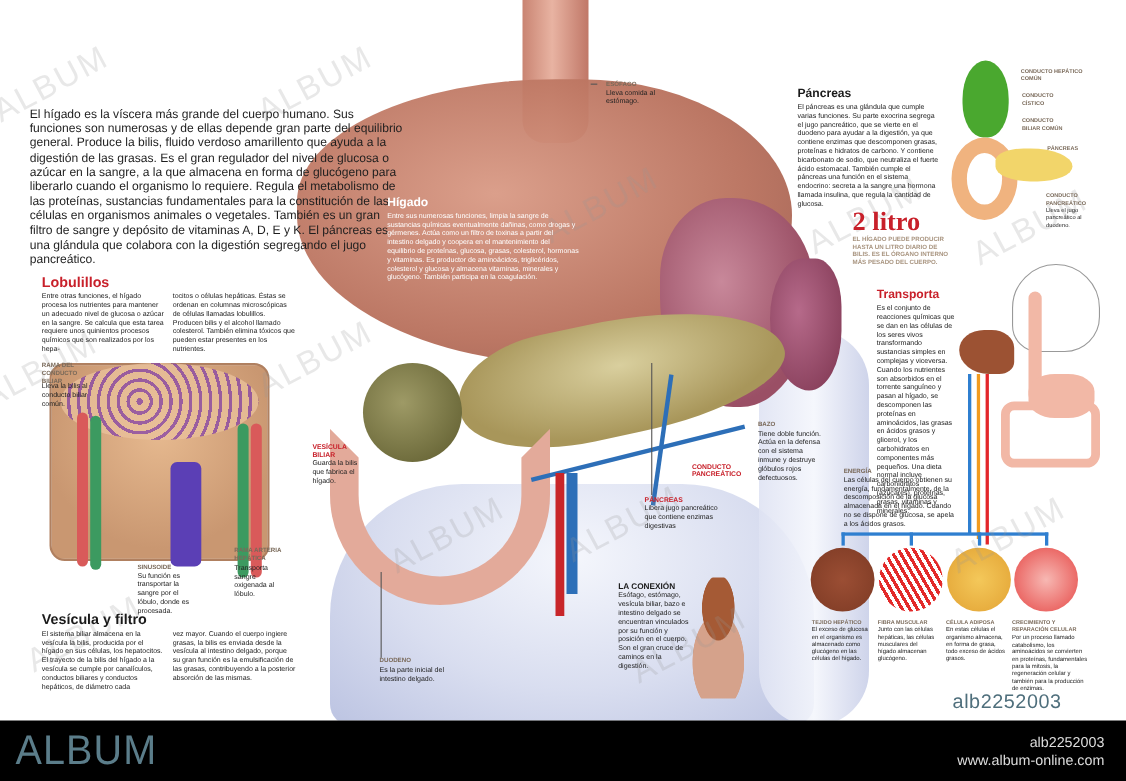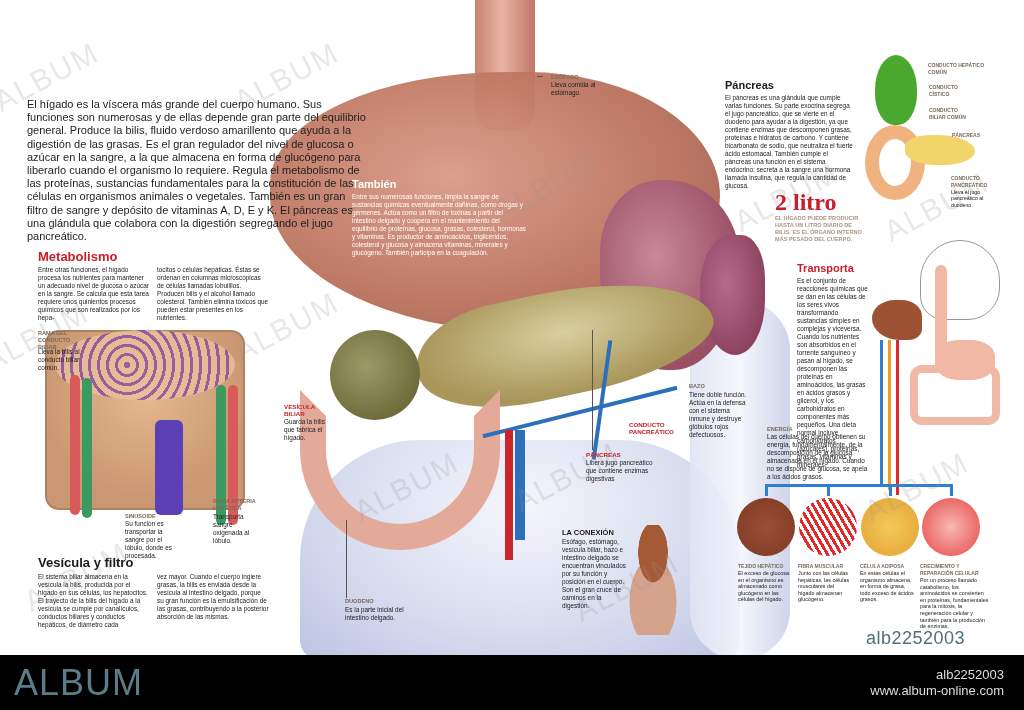--- a/index.html
+++ b/index.html
@@ -148,36 +148,36 @@
   <div class="wm" style="left:-20px;top:320px;">ALBUM</div>
   <div class="wm" style="left:230px;top:310px;">ALBUM</div>
   <div class="wm" style="left:510px;top:460px;">ALBUM</div>
   <div class="wm" style="left:350px;top:470px;">ALBUM</div>
   <div class="wm" style="left:860px;top:470px;">ALBUM</div>
   <div class="wm" style="left:20px;top:560px;">ALBUM</div>
   <div class="wm" style="left:570px;top:570px;">ALBUM</div>
 
   <div class="abs intro">El hígado es la víscera más grande del cuerpo humano. Sus funciones son numerosas y de ellas depende gran parte del equilibrio general. Produce la bilis, fluido verdoso amarillento que ayuda a la digestión de las grasas. Es el gran regulador del nivel de glucosa o azúcar en la sangre, a la que almacena en forma de glucógeno para liberarlo cuando el organismo lo requiere. Regula el metabolismo de las proteínas, sustancias fundamentales para la constitución de las células en organismos animales o vegetales. También es un gran filtro de sangre y depósito de vitaminas A, D, E y K. El páncreas es una glándula que colabora con la digestión segregando el jugo pancreático.</div>
 
-  <div class="abs h-red" style="left:38px;top:249px;font-size:13px;">Metabolismo</div>
+  <div class="abs h-red" style="left:38px;top:249px;font-size:13px;">Lobulillos</div>
   <div class="abs small" style="left:38px;top:266px;width:112px;">Entre otras funciones, el hígado procesa los nutrientes para mantener un adecuado nivel de glucosa o azúcar en la sangre. Se calcula que esta tarea requiere unos quinientos procesos químicos que son realizados por los hepa-</div>
   <div class="abs small" style="left:157px;top:266px;width:112px;">tocitos o células hepáticas. Éstas se ordenan en columnas microscópicas de células llamadas lobulillos. Producen bilis y el alcohol llamado colesterol. También elimina tóxicos que pueden estar presentes en los nutrientes.</div>
 
   <div class="abs label" style="left:38px;top:330px;width:40px;">Rama del conducto biliar</div>
   <div class="abs small" style="left:38px;top:348px;width:42px;">Lleva la bilis al conducto biliar común.</div>
   <div class="abs label" style="left:125px;top:513px;">Sinusoide</div>
   <div class="abs small" style="left:125px;top:520px;width:48px;">Su función es transportar la sangre por el lóbulo, donde es procesada.</div>
   <div class="abs label" style="left:213px;top:498px;width:50px;">Rama arteria hepática</div>
   <div class="abs small" style="left:213px;top:513px;width:50px;">Transporta sangre oxigenada al lóbulo.</div>
 
   <div class="abs h-dark" style="left:38px;top:555px;font-size:13px;">Vesícula y filtro</div>
   <div class="abs small" style="left:38px;top:573px;width:112px;">El sistema biliar almacena en la vesícula la bilis, producida por el hígado en sus células, los hepatocitos. El trayecto de la bilis del hígado a la vesícula se cumple por canalículos, conductos biliares y conductos hepáticos, de diámetro cada</div>
   <div class="abs small" style="left:157px;top:573px;width:112px;">vez mayor. Cuando el cuerpo ingiere grasas, la bilis es enviada desde la vesícula al intestino delgado, porque su gran función es la emulsificación de las grasas, contribuyendo a la posterior absorción de las mismas.</div>
 
-  <div class="abs white-text" style="left:352px;top:178px;font-size:11px;font-weight:bold;">También</div>
+  <div class="abs white-text" style="left:352px;top:178px;font-size:11px;font-weight:bold;">Hígado</div>
   <div class="abs small white-text" style="left:352px;top:193px;width:175px;">Entre sus numerosas funciones, limpia la sangre de sustancias químicas eventualmente dañinas, como drogas y gérmenes. Actúa como un filtro de toxinas a partir del intestino delgado y coopera en el mantenimiento del equilibrio de proteínas, glucosa, grasas, colesterol, hormonas y vitaminas. Es productor de aminoácidos, triglicéridos, colesterol y glucosa y almacena vitaminas, minerales y glucógeno. También participa en la coagulación.</div>
 
   <div class="lead-line" style="left:537px;top:76px;width:6px;height:1px;"></div>
   <div class="abs label" style="left:551px;top:74px;">Esófago</div>
   <div class="abs small" style="left:551px;top:81px;width:50px;">Lleva comida al estómago.</div>
 
   <div class="abs label-red" style="left:284px;top:403px;width:40px;">Vesícula biliar</div>
   <div class="abs small" style="left:284px;top:418px;width:42px;">Guarda la bilis que fabrica el hígado.</div>
 
   <div class="abs label" style="left:689px;top:383px;">Bazo</div>

